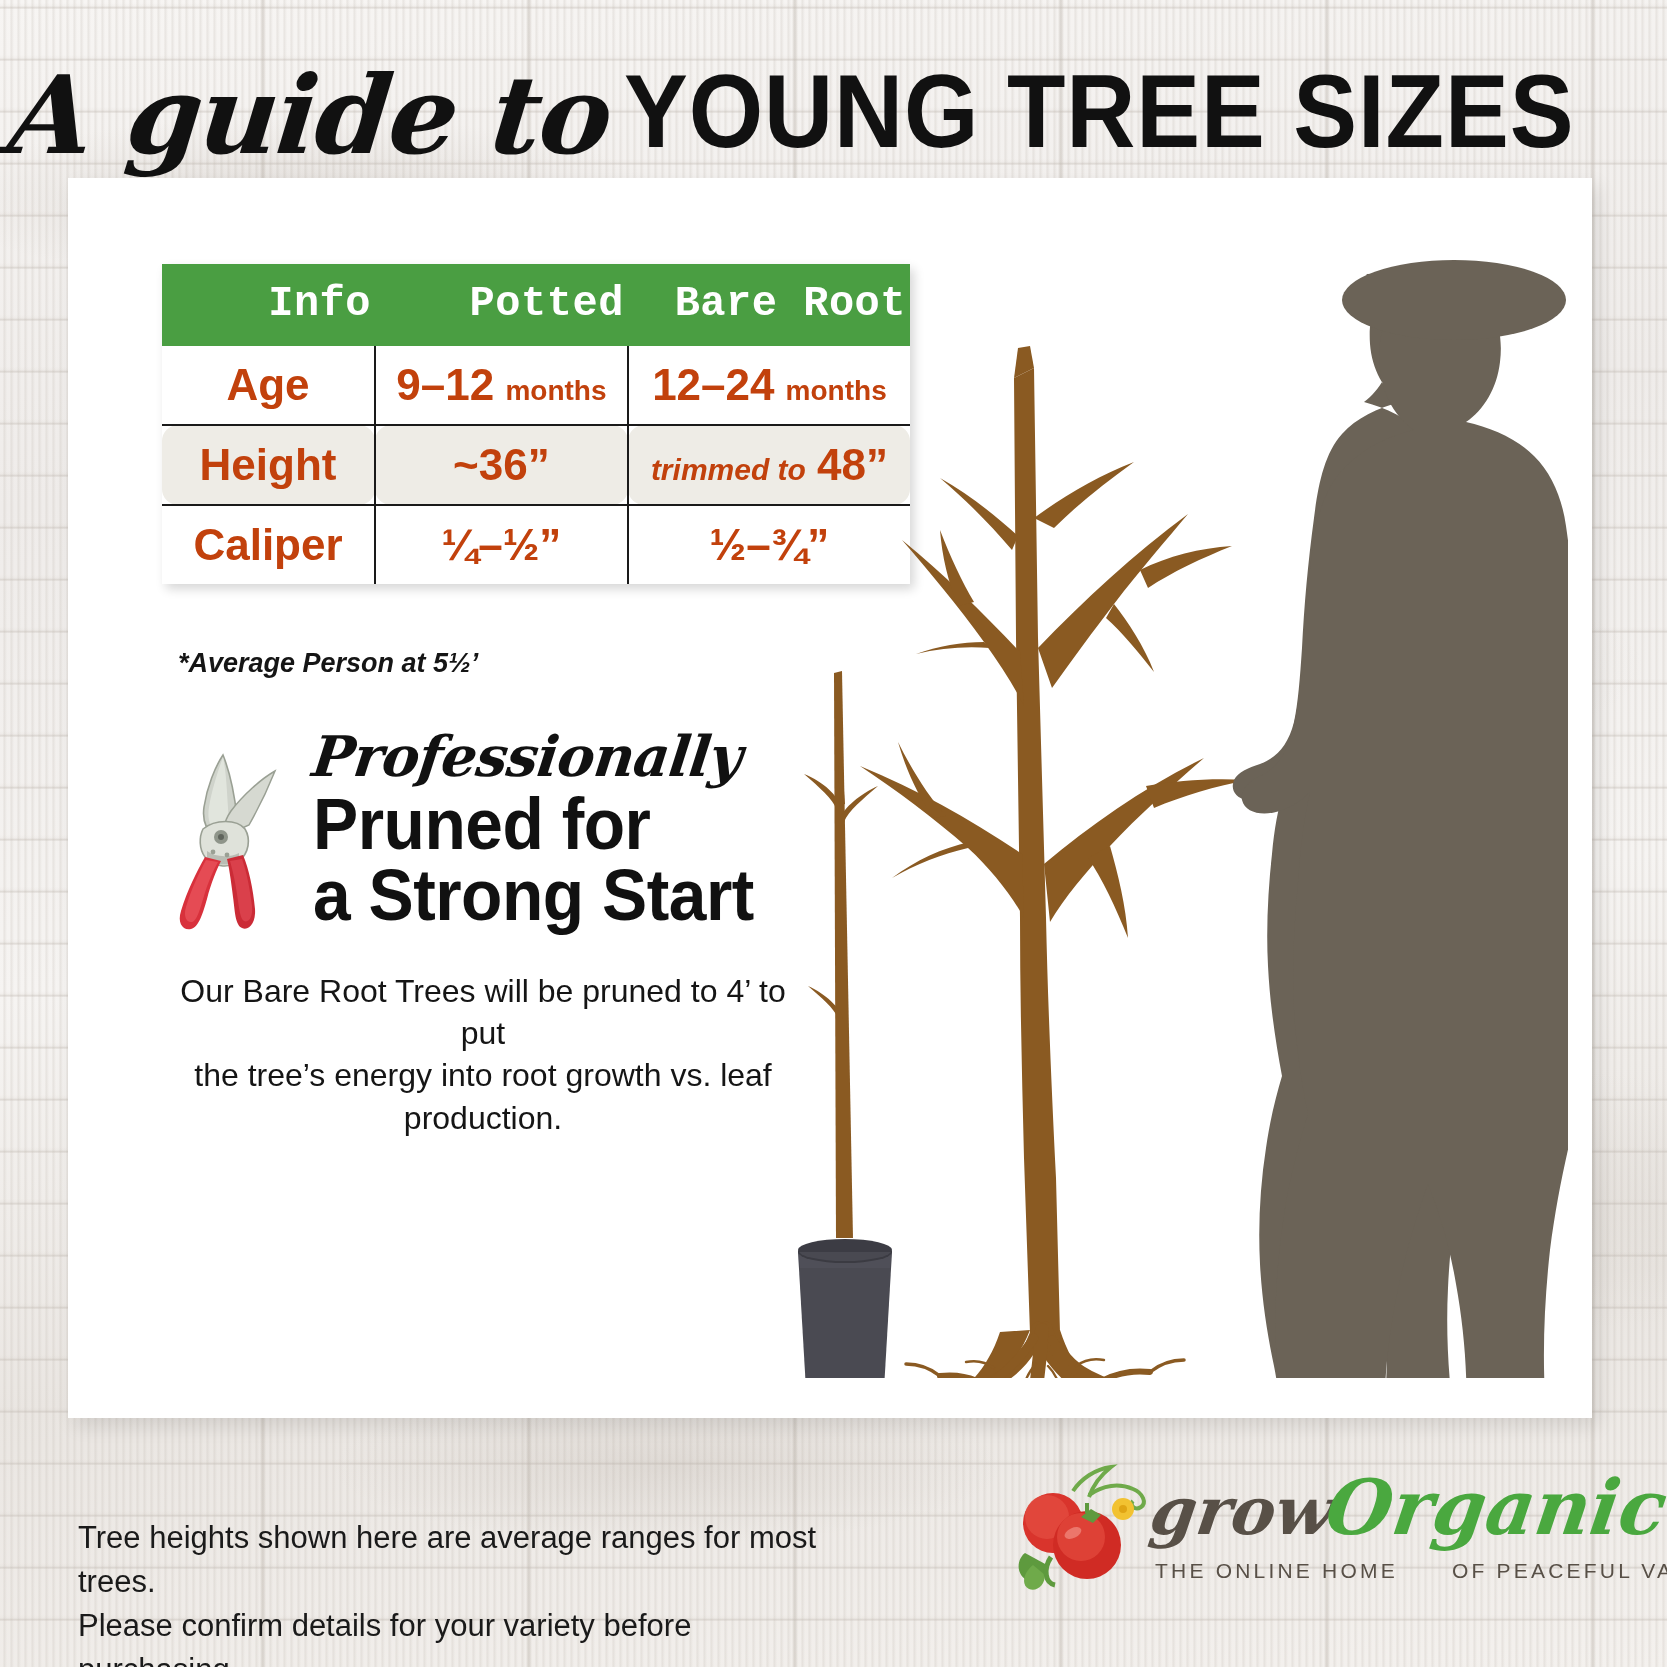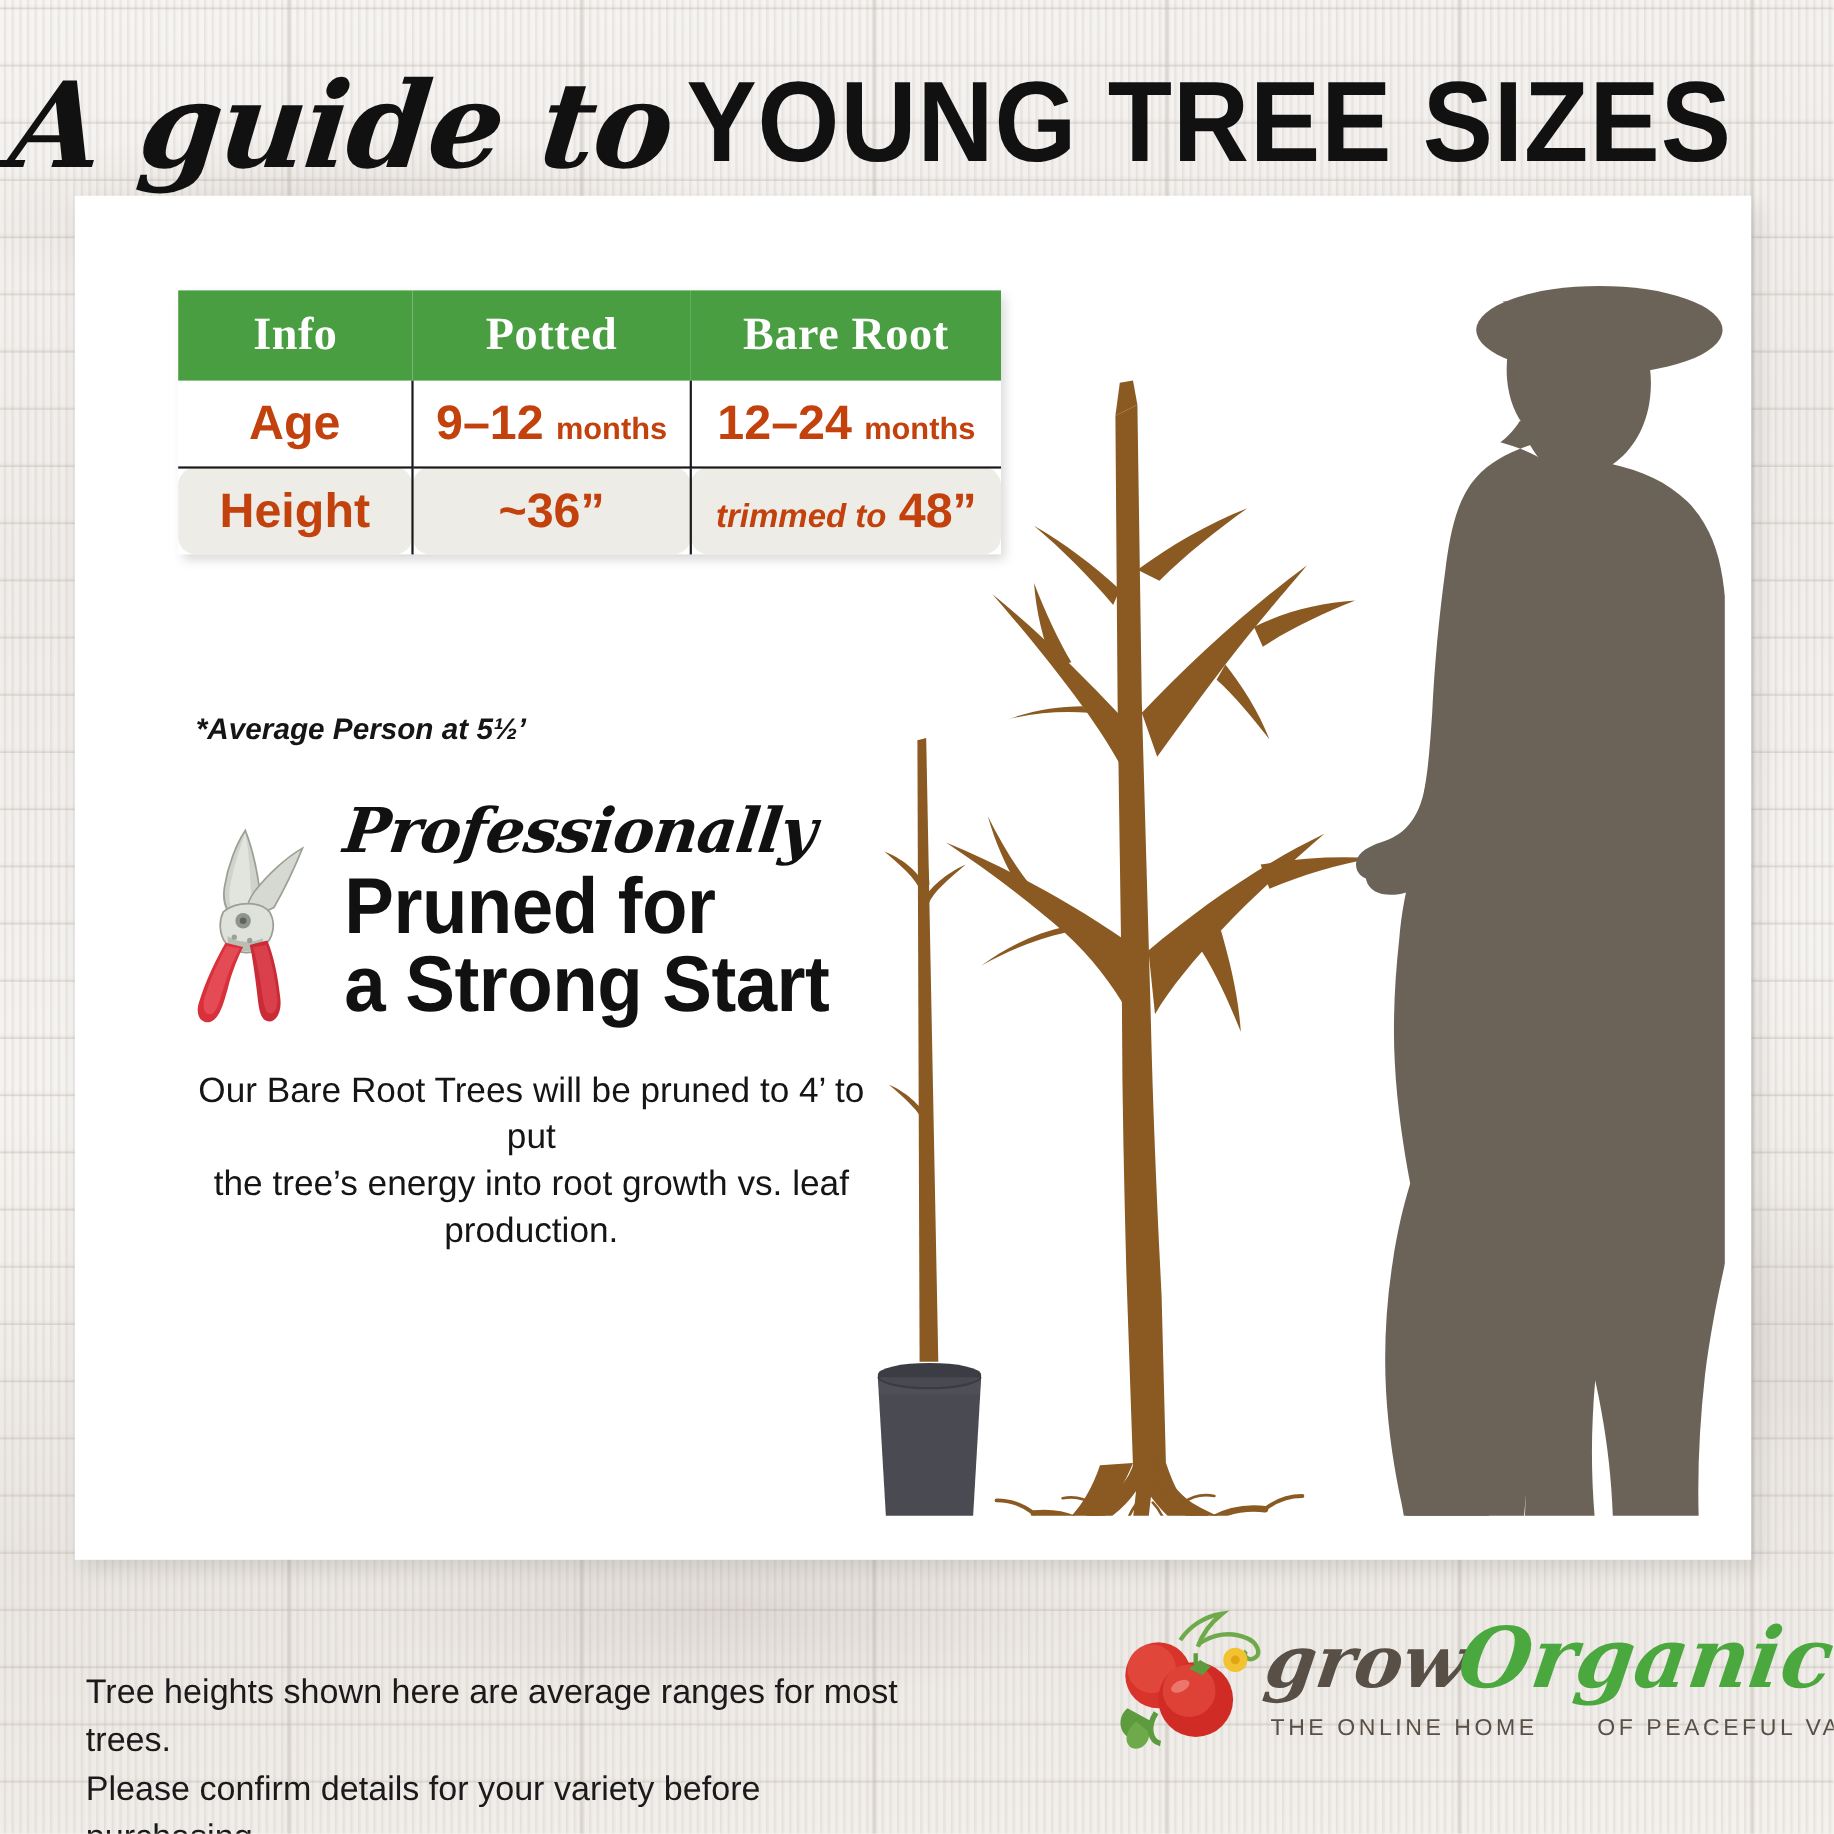--- a/index.html
+++ b/index.html
@@ -68,23 +68,23 @@
 
   
   #spec-table{
     position:absolute;left:94px;top:86px;width:748px;
     border-collapse:collapse;
     box-shadow:4px 5px 10px rgba(0,0,0,0.16);
     background:#fff;
   }
   #spec-table th{
     background:#4a9e42;color:#fff;
-    font-family:Liberation Serif, serif;
+    font-family:Liberation Mono, monospace;
     font-weight:700;font-size:42px;letter-spacing:0.5px;
-    padding:16px 4px 18px;text-align:center;border:none;
+    padding:16px 4px 18px;text-align:right;border:none;
   }
   #spec-table td{
     border:2px solid #1a1a1a;text-align:center;color:#c2410c;
     font-family:"Liberation Sans Narrow","Liberation Sans",sans-serif;
     font-weight:700;
     padding:14px 6px;
   }
   #spec-table tr.alt td{background:#eeece6;border-radius:16px;}
   #spec-table td.label{font-size:44px;width:200px;}
   #spec-table td.val{font-size:40px;}
@@ -180,20 +180,29 @@
         </td>
       </tr>
       <tr class="alt">
         <td class="label">Height</td>
         <td class="val">
           <span class="big">~36”</span>
         </td>
         <td class="val">
           <span class="ital">trimmed to</span>
           <span class="big">48”</span>
+        </td>
+      </tr>
+      <tr>
+        <td class="label">Caliper</td>
+        <td class="val">
+          <span class="big">¼–½”</span>
+        </td>
+        <td class="val">
+          <span class="big">½–¾”</span>
         </td>
       </tr>
     </tbody>
   </table>
 
   <div id="avg-note">*Average Person at 5½’</div>
 
   <div id="prune">
     <svg id="shears" viewBox="0 0 150 200">
 

